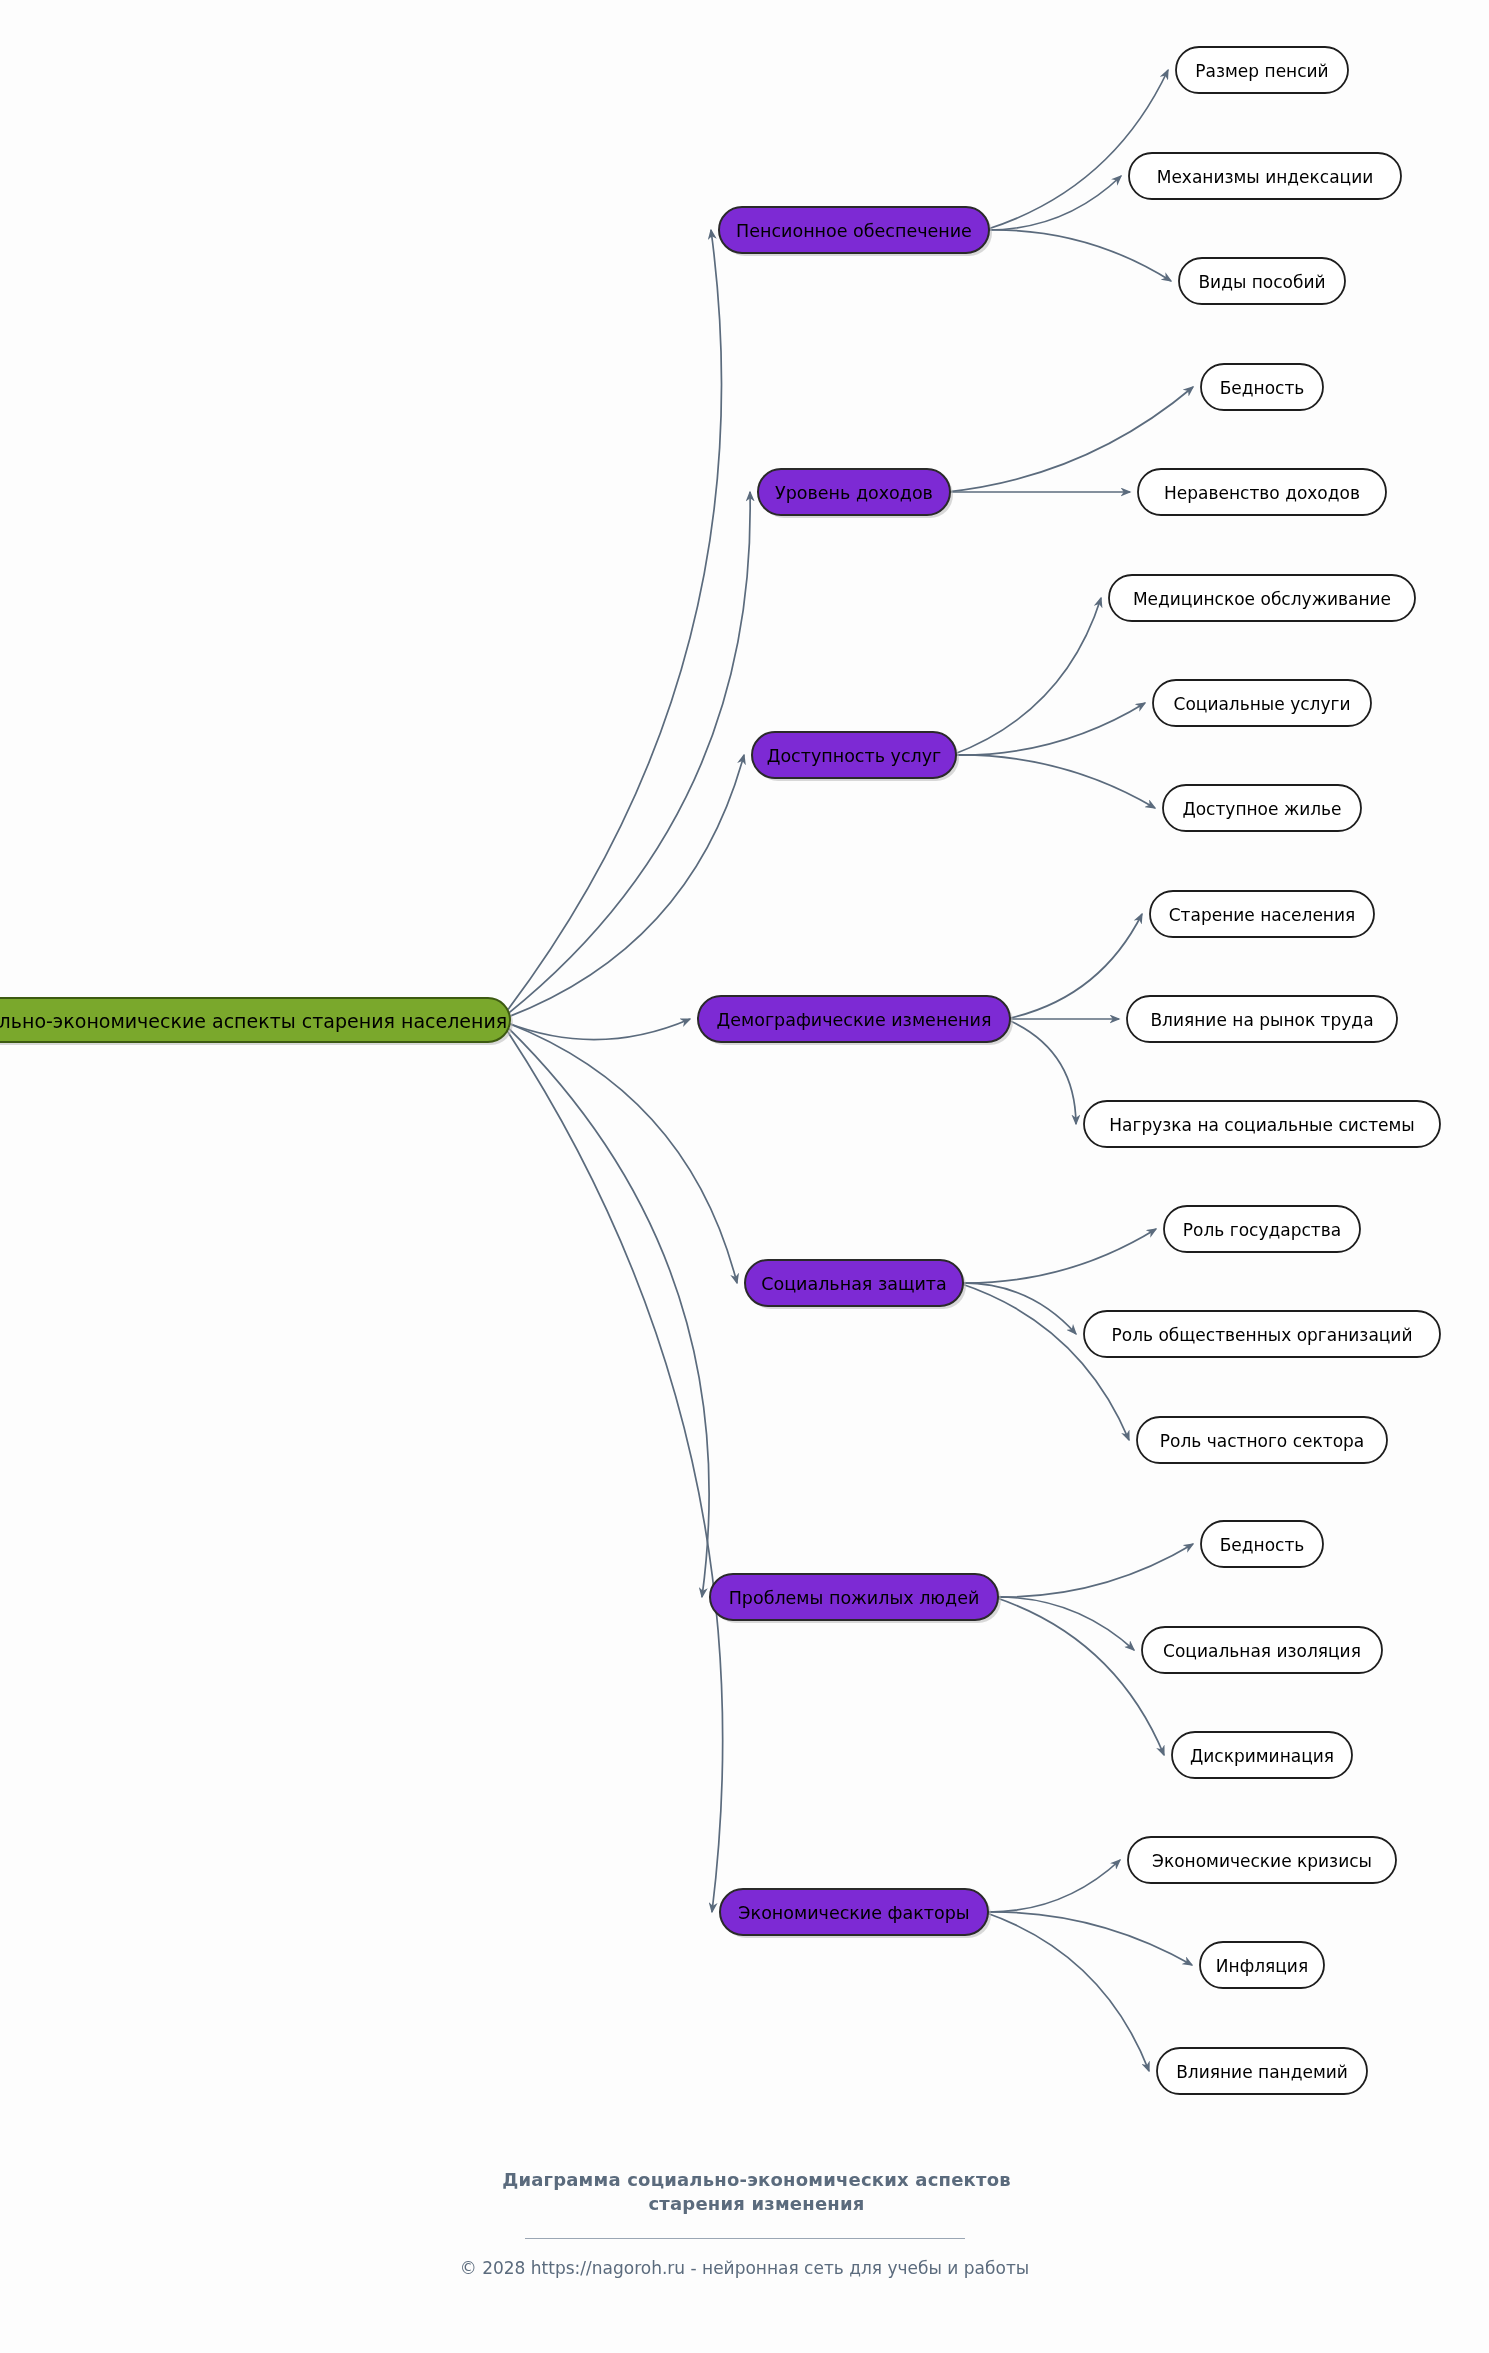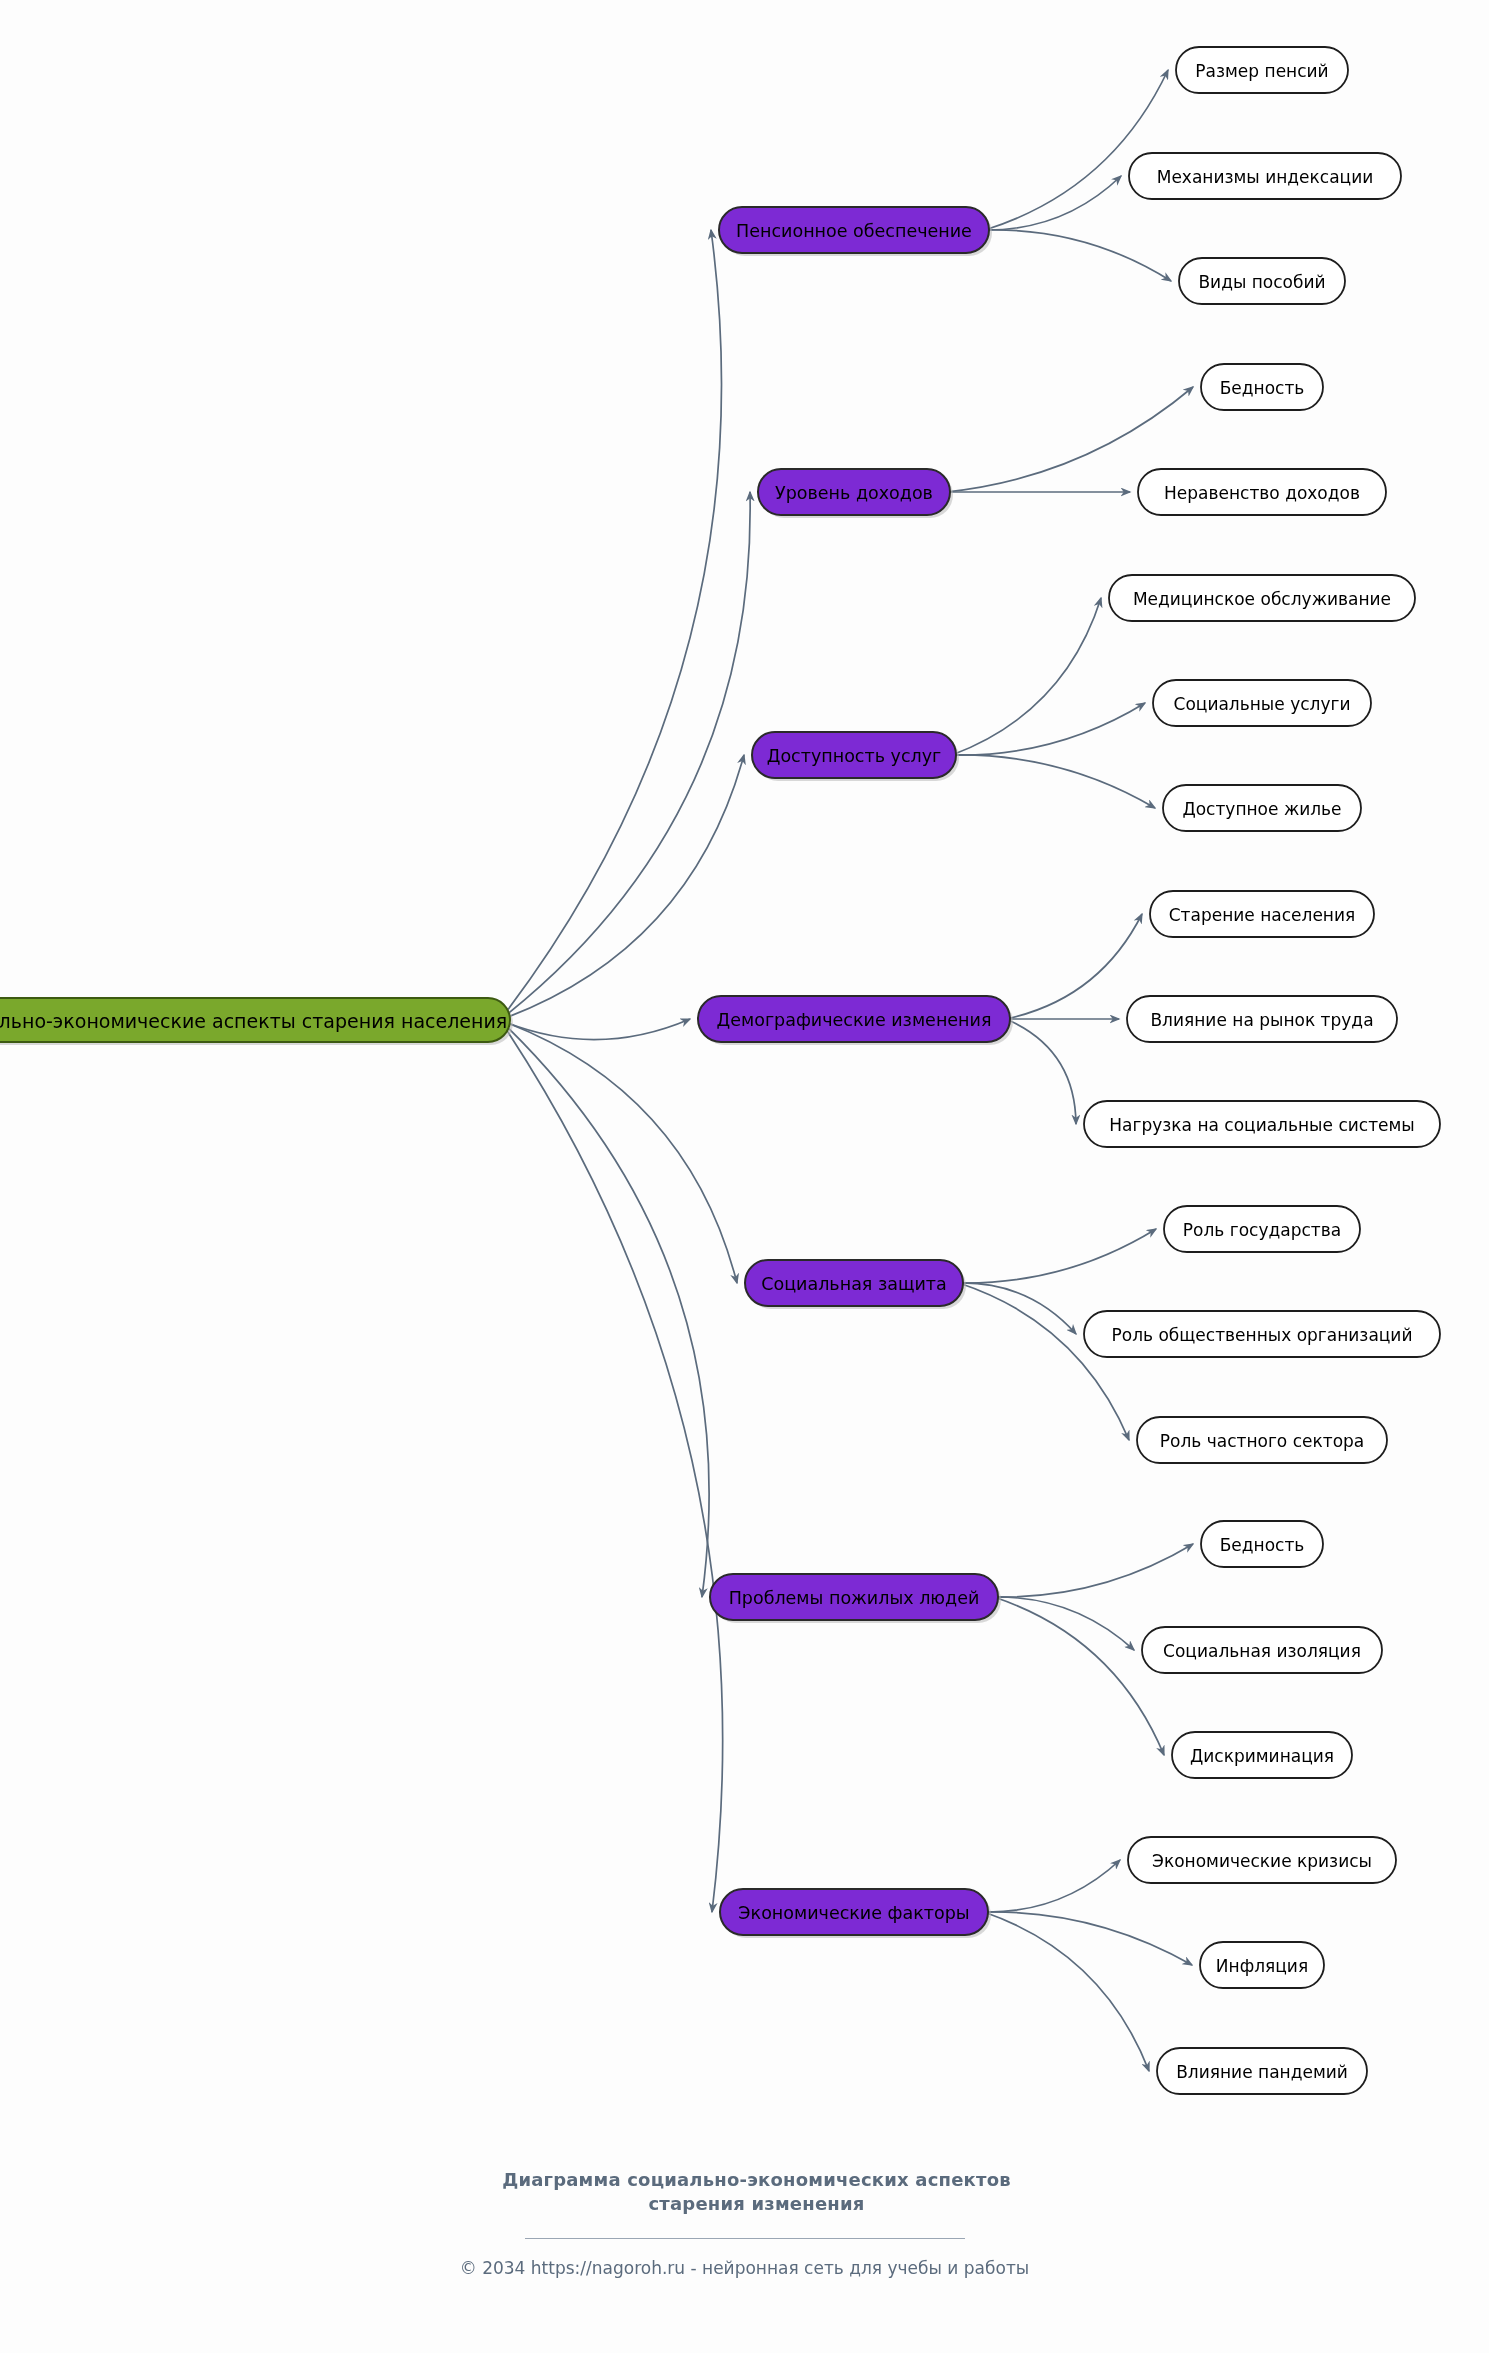--- a/index.html
+++ b/index.html
@@ -232,13 +232,13 @@
         <text x="1262" y="2071.5" class="node-label leaf">Влияние пандемий</text>
       </g>
     </g>
 </svg>
 
 <div class="caption-title">
   <div>Диаграмма социально-экономических аспектов</div>
   <div>старения изменения</div>
 </div>
 <div class="caption-rule"></div>
-<div class="caption-copy">© 2034 https://nagoroh.ru - нейронная сеть для учебы и работы</div>
+<div class="caption-copy">© 2028 https://nagoroh.ru - нейронная сеть для учебы и работы</div>
 
 </body></html>

